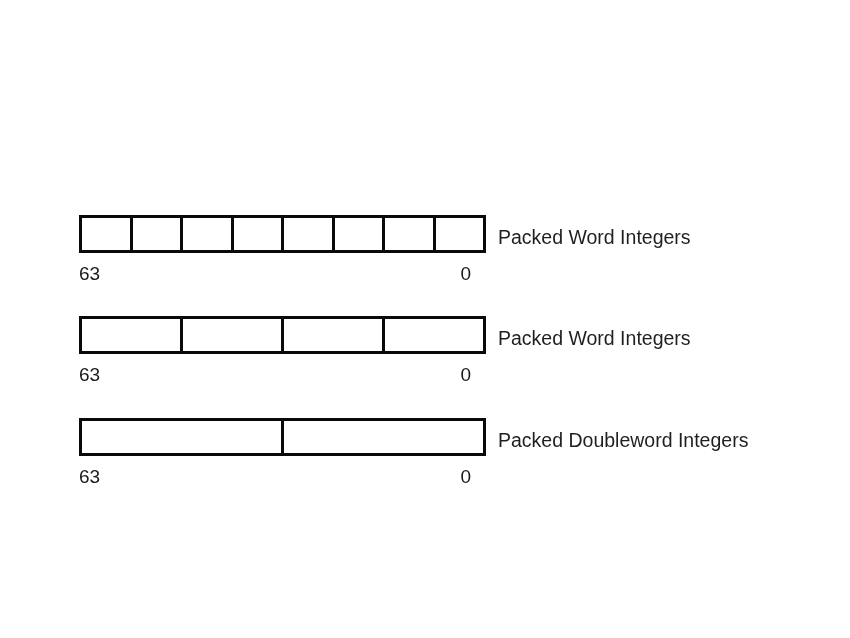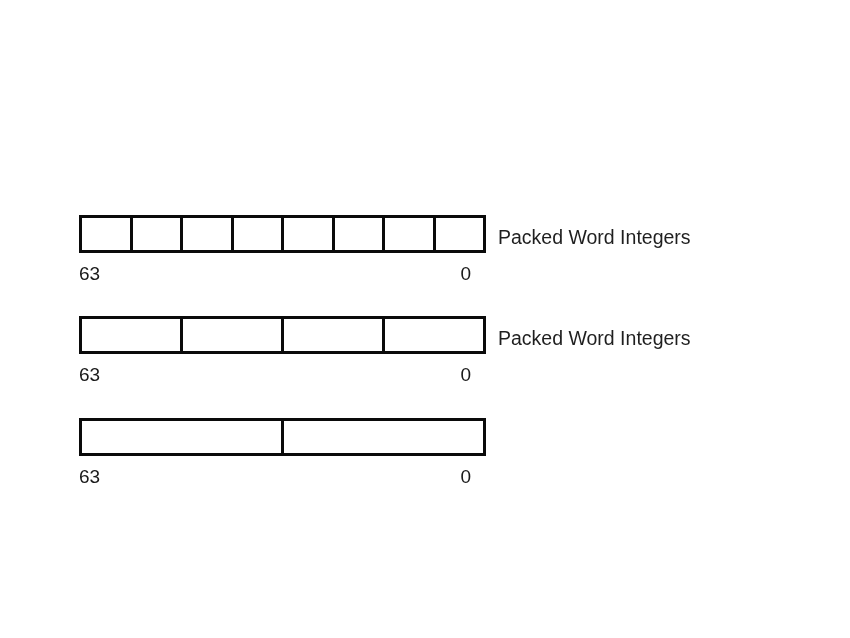--- a/index.html
+++ b/index.html
@@ -117,14 +117,15 @@
   <div class="group group-doubleword">
     <div class="bar">
       <div class="cell"></div>
       <div class="cell"></div>
     </div>
     <div class="scale">
       <span class="scale-msb">63</span>
       <span class="scale-lsb">0</span>
     </div>
   </div>
+  <div class="row-label label-doubleword">Packed Doubleword Integers</div>
 
 </div>
 
 </body></html>

